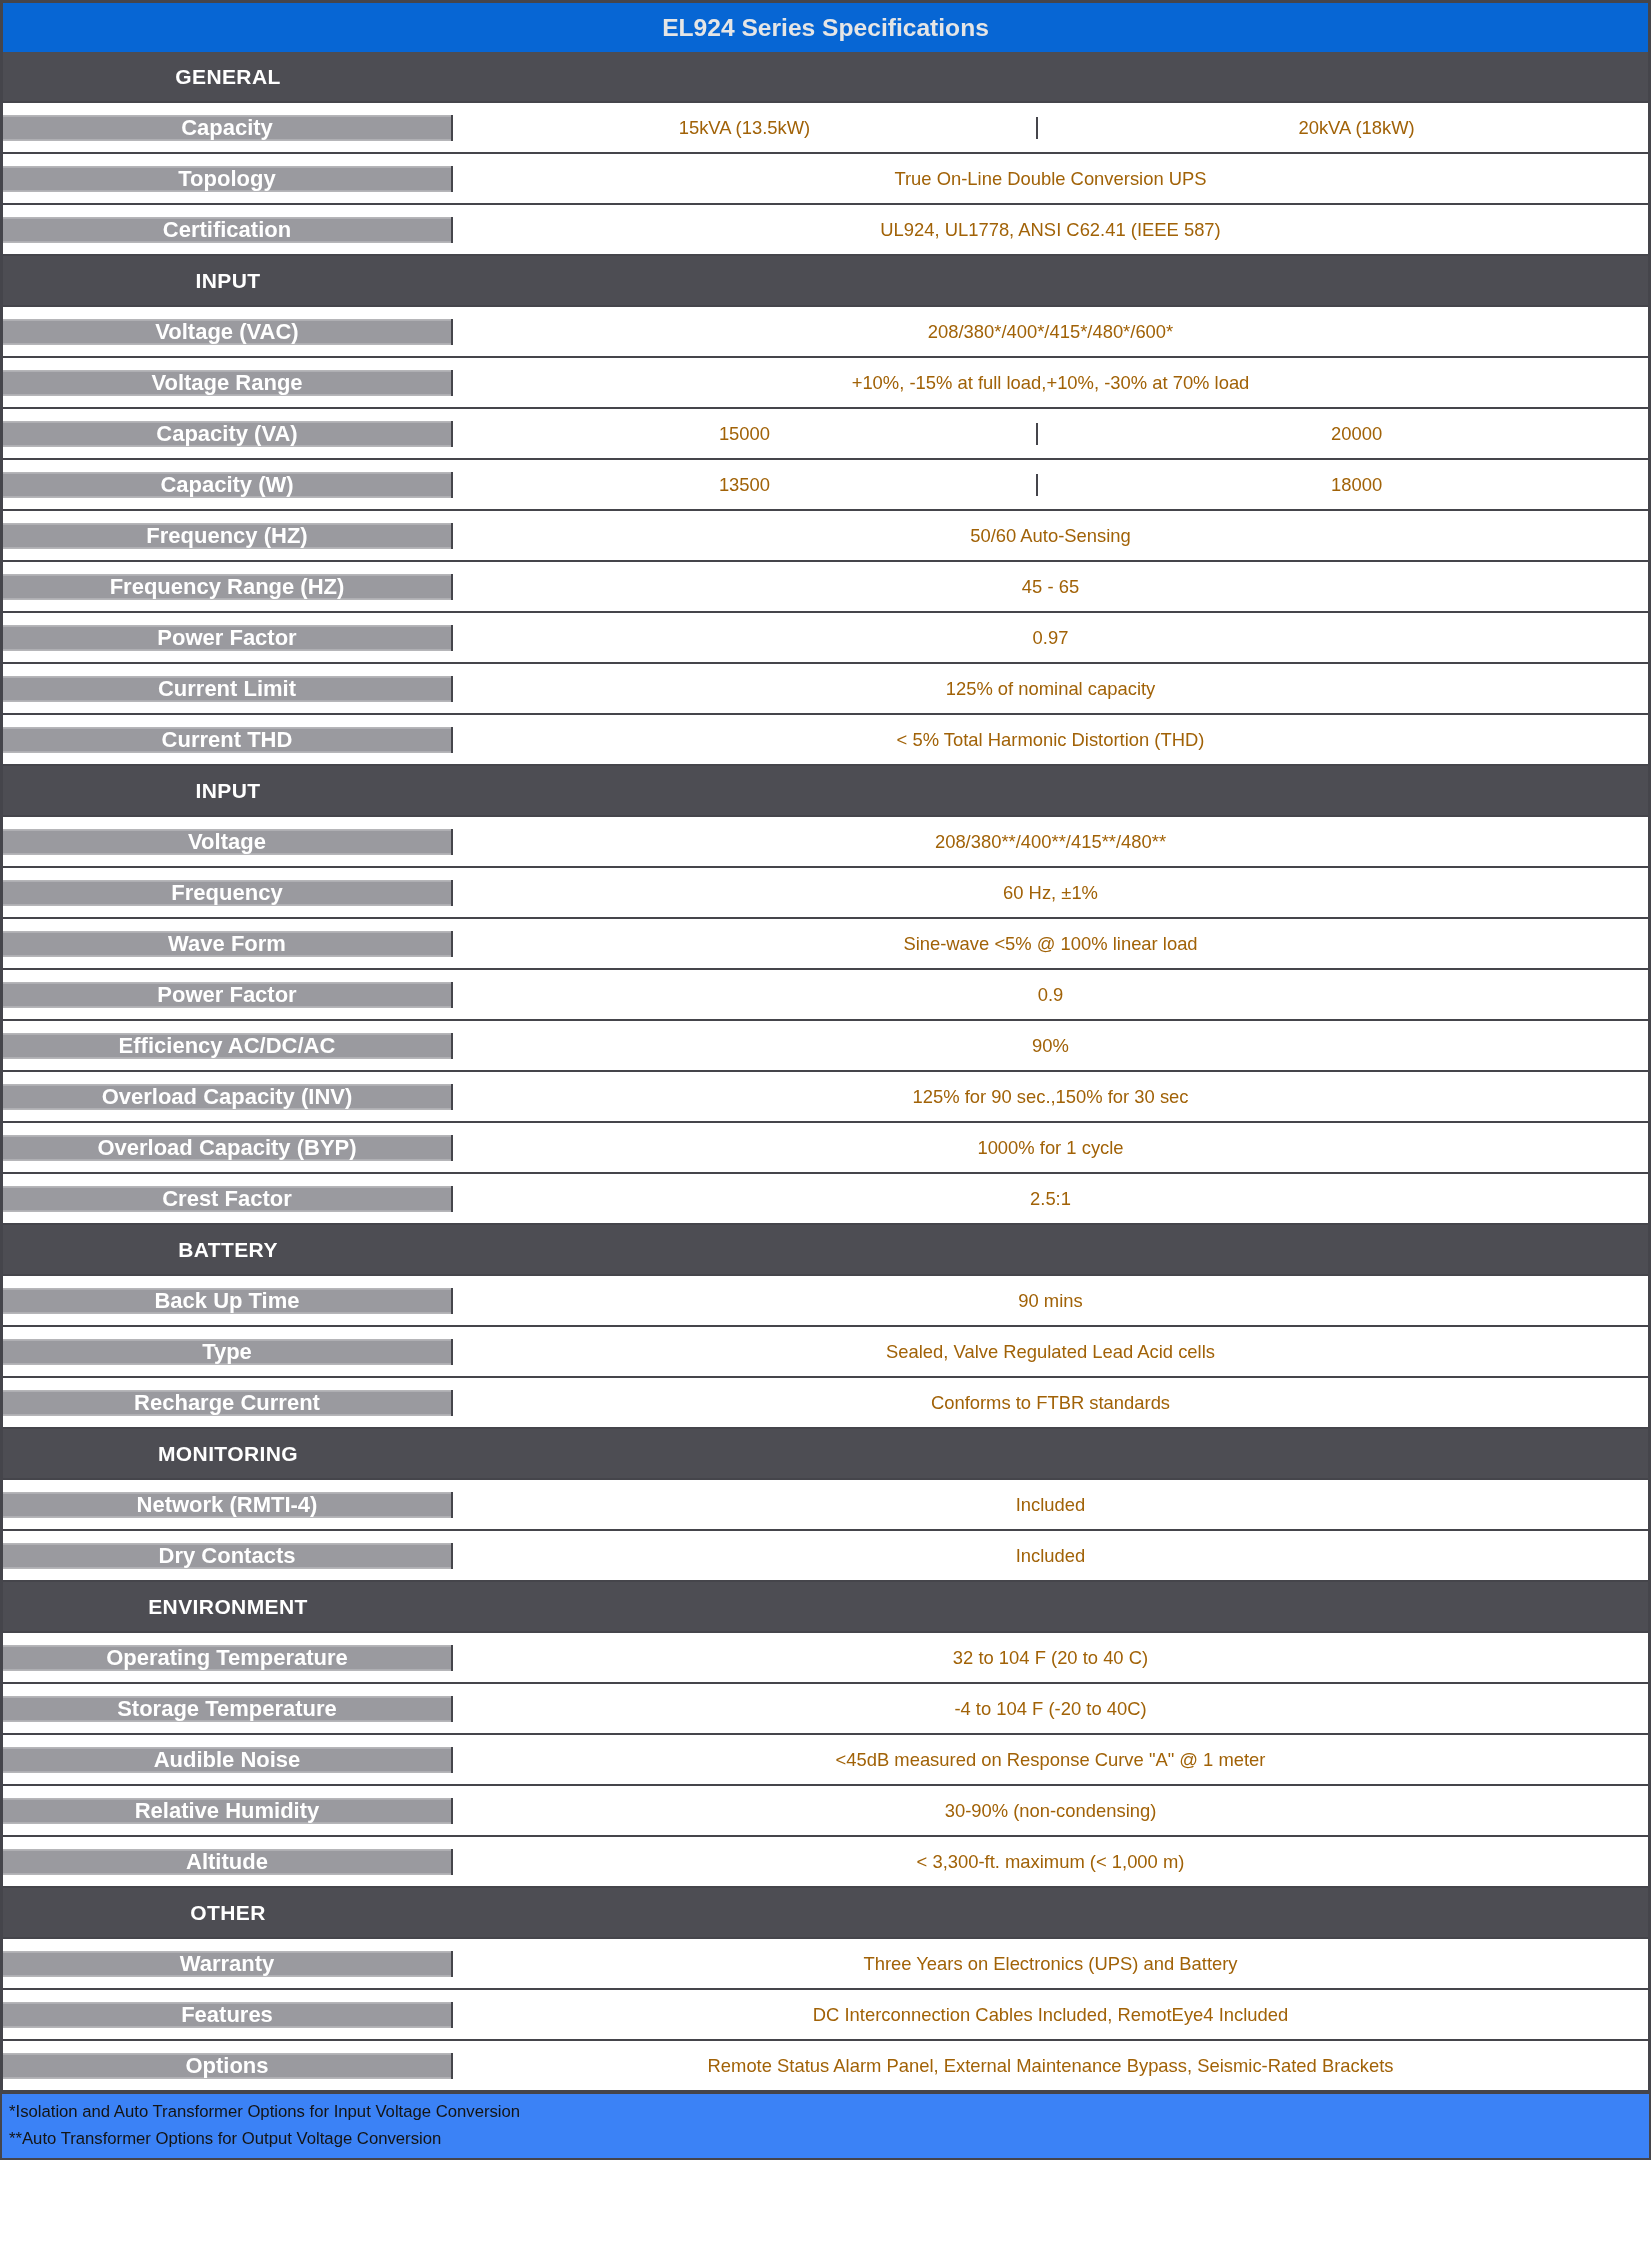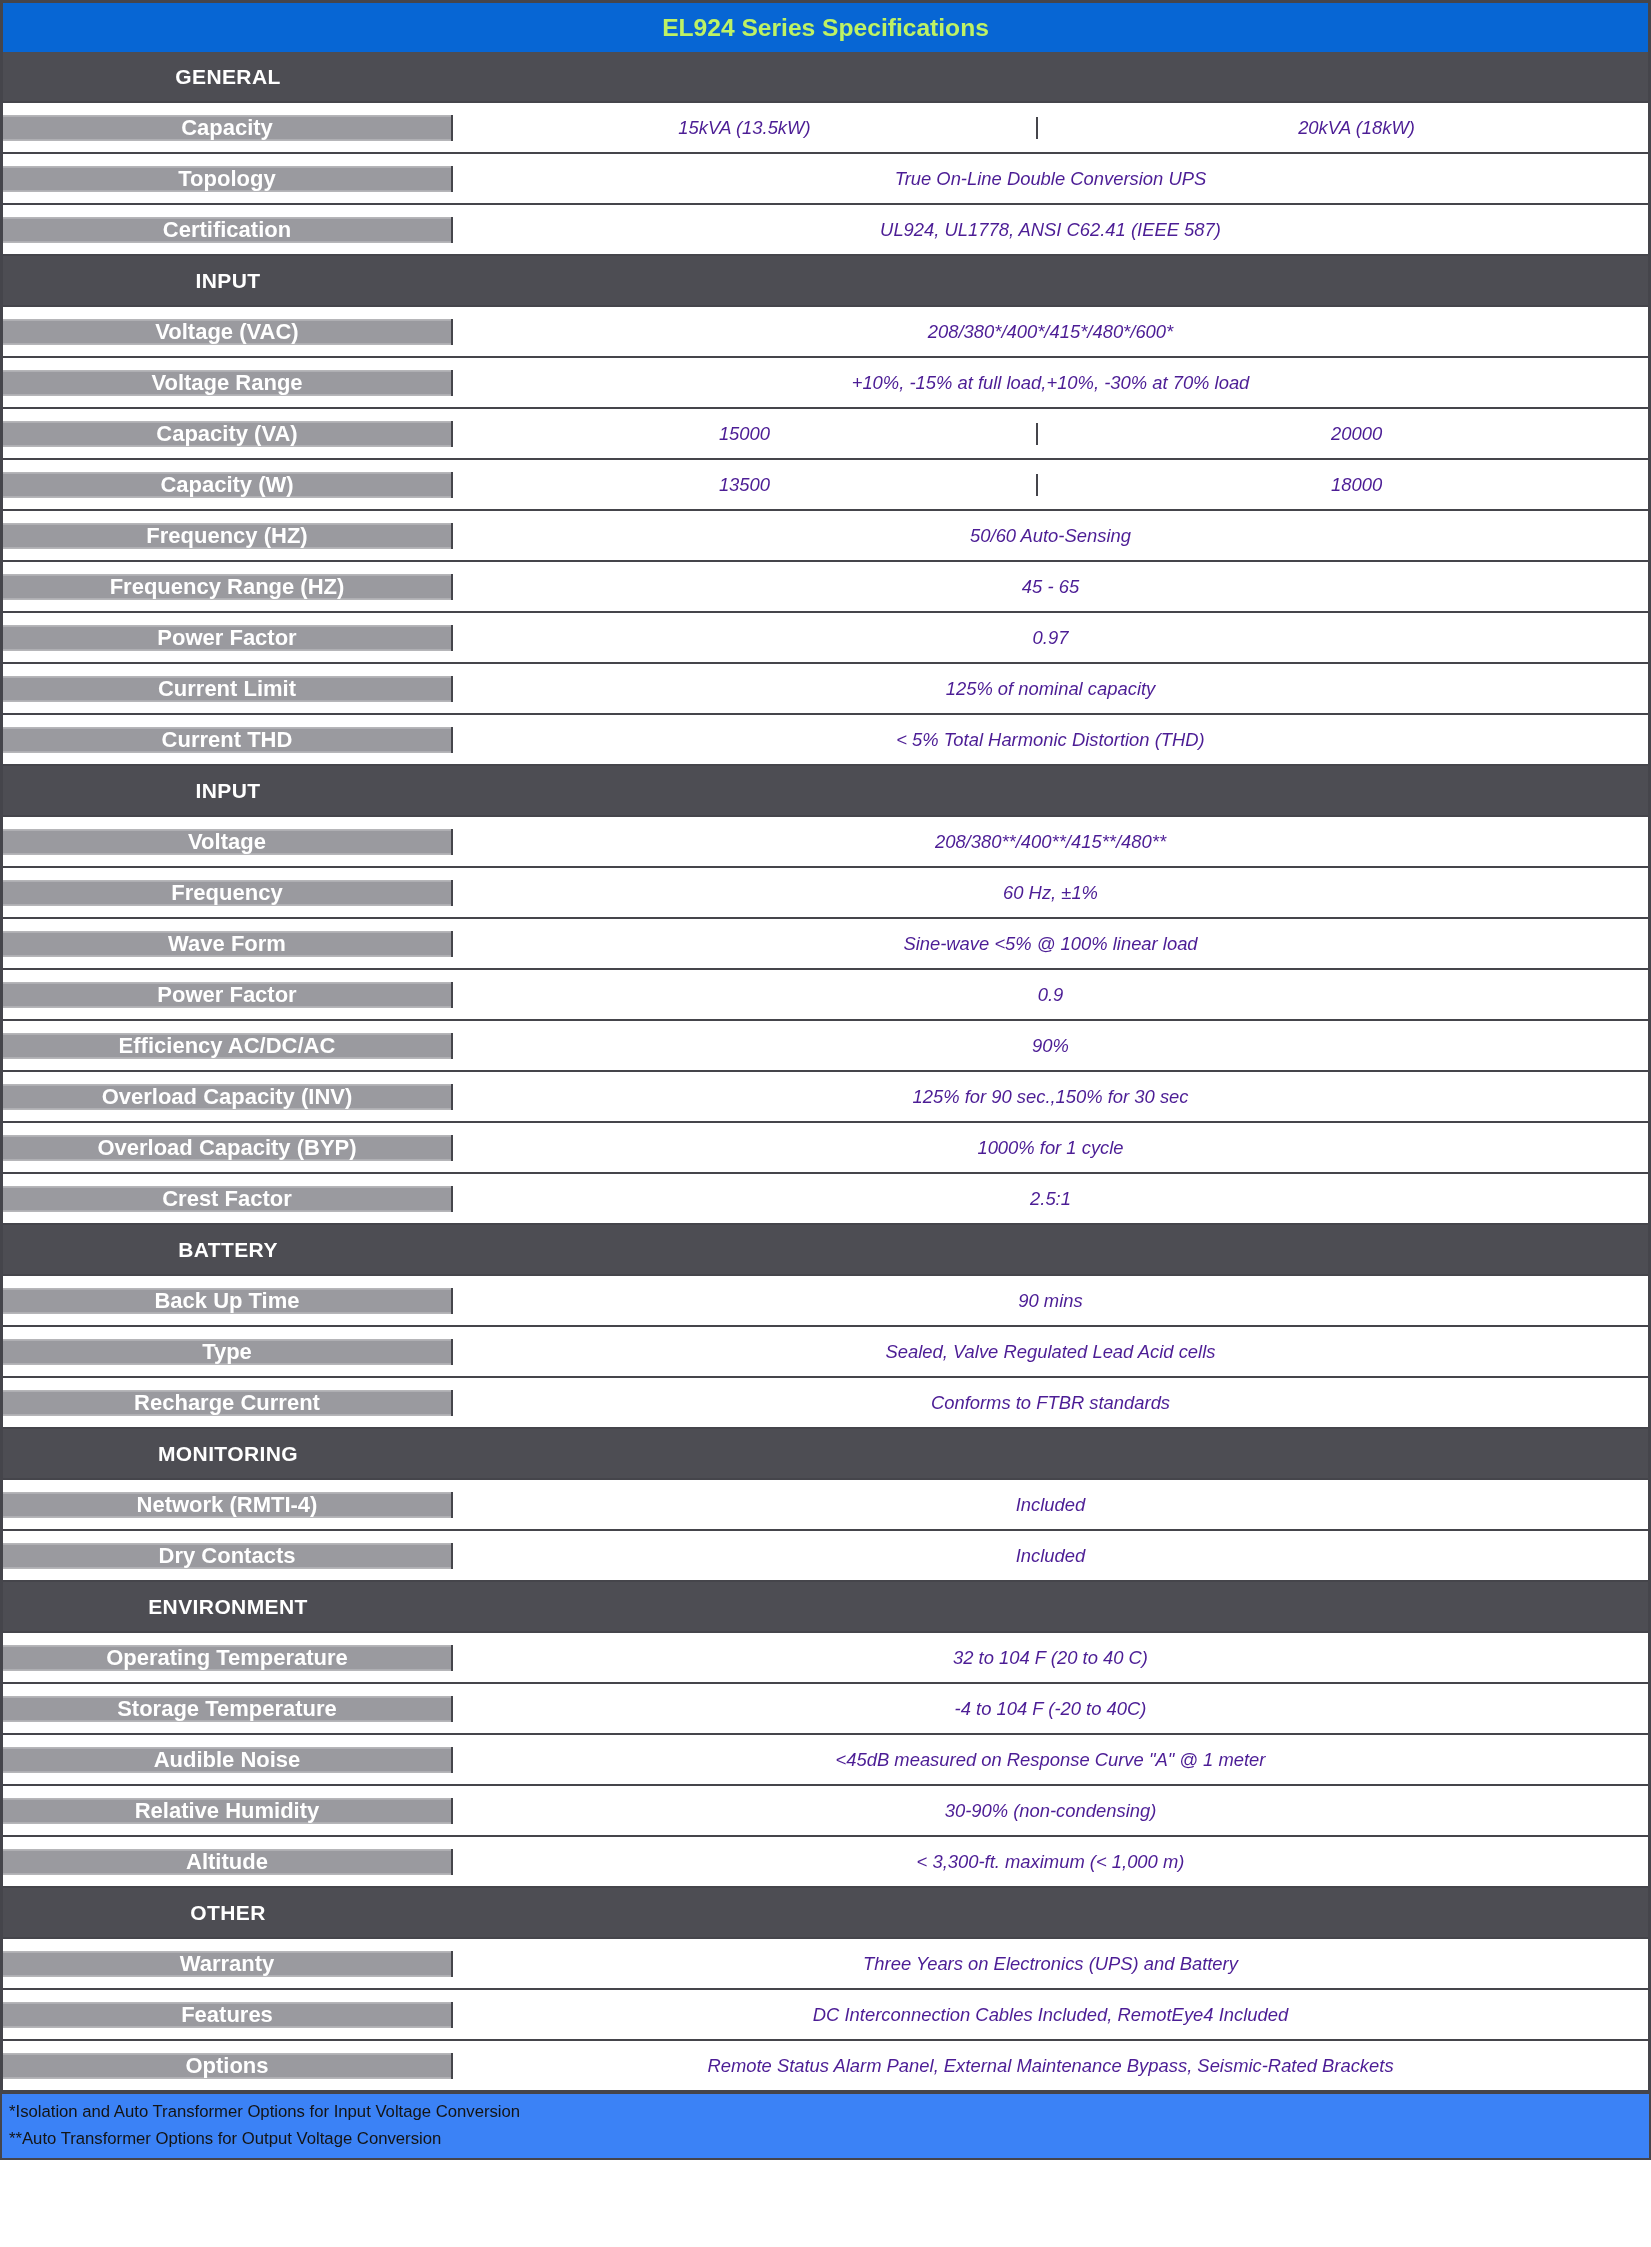--- a/index.html
+++ b/index.html
@@ -11,21 +11,21 @@
   .spec-table {
     box-sizing: border-box;
     width: 1651px;
     border: 3.5px solid #45454b;
     border-bottom: none;
   }
   .title-row {
     height: 49px;
     background: #0766d4;
     display: flex; align-items: center; justify-content: center;
-    color: #bef264; font-weight: 700; font-size: 24.6px;
+    color: #e5e5e5; font-weight: 700; font-size: 24.6px;
   }
   .row {
     box-sizing: border-box;
     height: 51px;
     border-bottom: 2.6px solid #45454b;
     display: flex;
     align-items: center;
   }
   .section-row { background: #4d4d53; }
   .section-label {
@@ -40,24 +40,23 @@
     border-right: 2.6px solid #45454b;
     display: flex; align-items: center; justify-content: center;
     color: #ffffff; font-weight: 700; font-size: 22px;
     box-shadow: inset 0 1.8px 0 rgba(255,255,255,0.28), inset 0 -1.8px 0 rgba(255,255,255,0.28);
     text-align: center;
   }
   .value-cell {
     flex: 1 1 0;
     background: #ffffff;
     display: flex; align-items: center; justify-content: center;
-    color: #4c1d95; font-size: 18.4px;
+    color: #a16207; font-size: 18.4px;
     text-align: center;
     padding: 0 8.8px;
-    font-style: italic;
   }
   .value-cell.second { border-left: 2.6px solid #45454b; padding-left: 36px; }
   .footnotes {
     box-sizing: border-box;
     width: 1651px;
     height: 68px;
     border: 2.6px solid #45454b;
     background: #3b82f6;
     padding: 4.4px 7px;
   }

